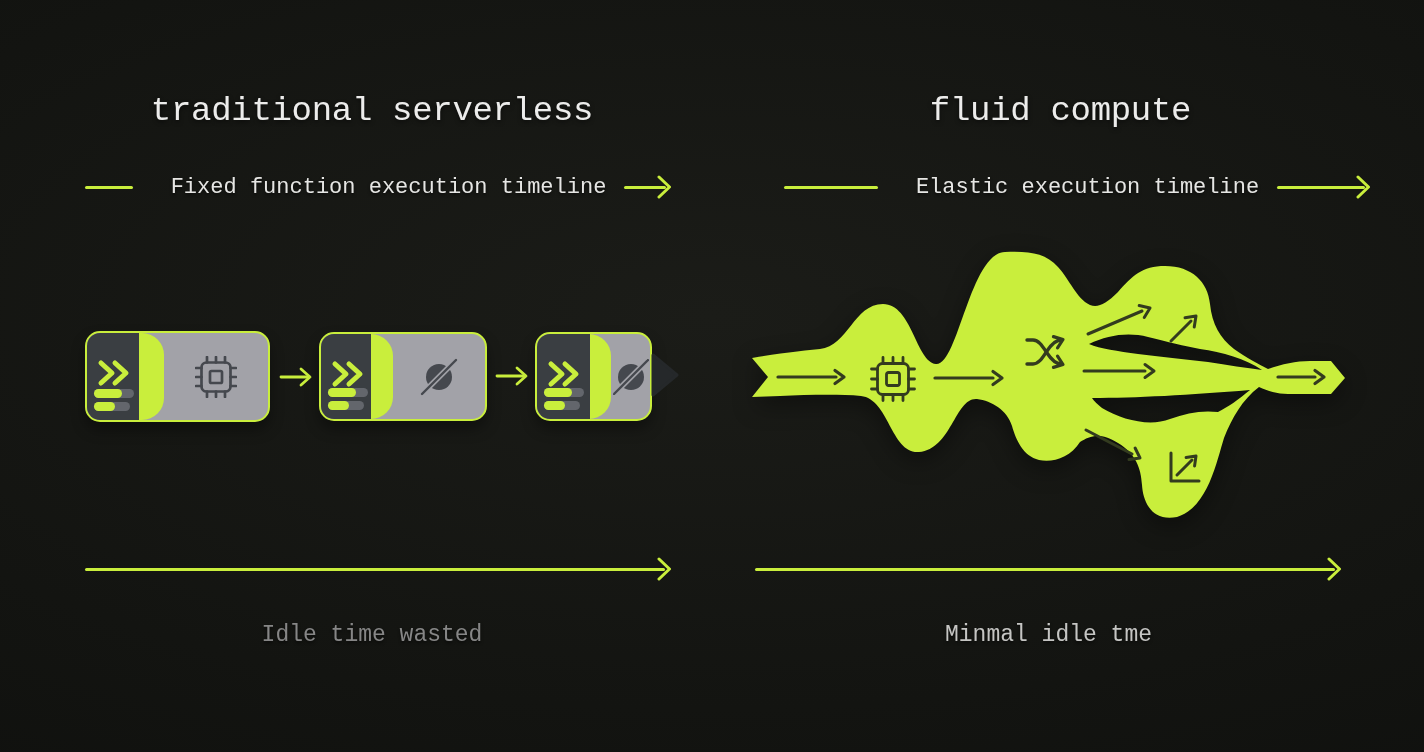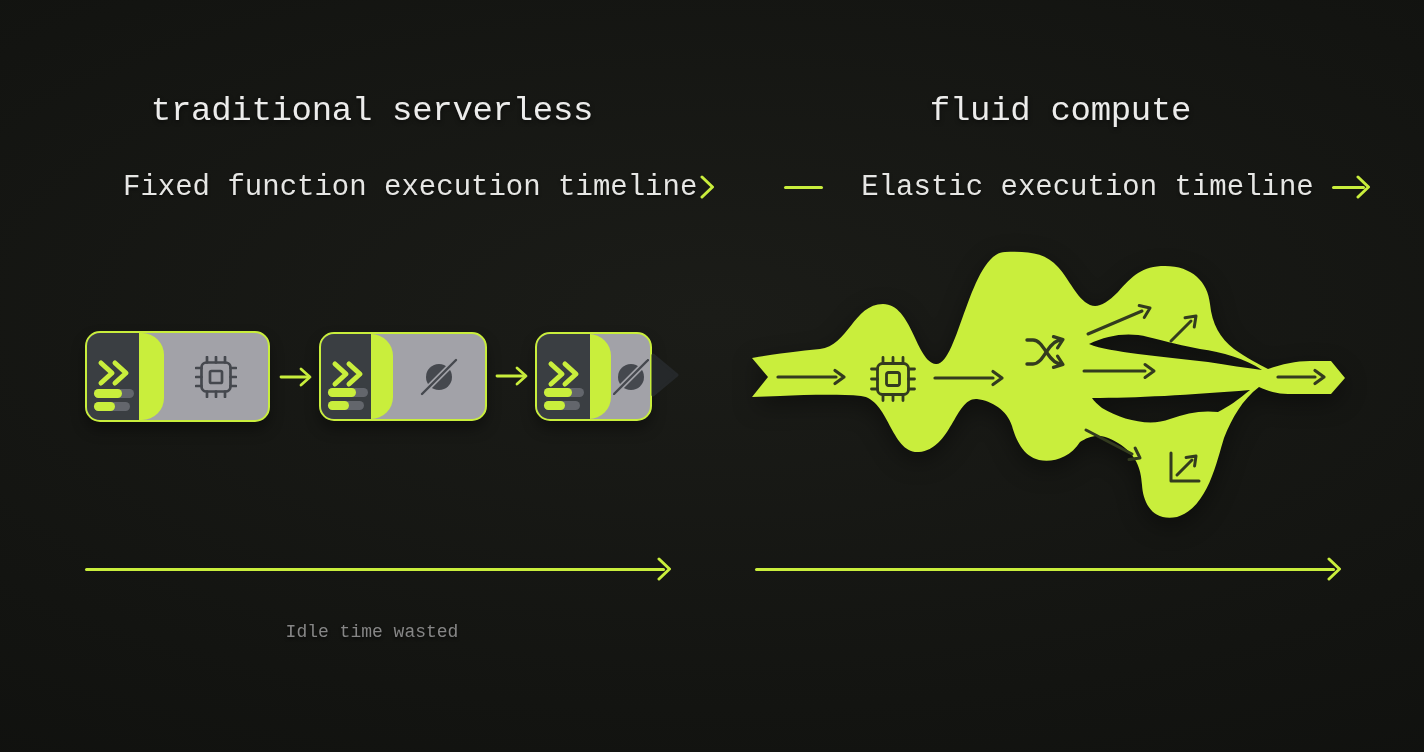--- a/index.html
+++ b/index.html
@@ -15,29 +15,29 @@
   }
   .panel-title{
     position:absolute;top:88px;height:46px;line-height:46px;text-align:center;
     font-size:34px;font-weight:500;letter-spacing:-.3px;color:var(--title-text);
     text-shadow:0 2px 4px rgba(0,0,0,.5);
   }
   .timeline-row{
     position:absolute;top:173px;height:28px;display:flex;align-items:center;gap:18px;
   }
   .t-line{flex:1;height:3px;background:var(--lime);border-radius:2px;}
-  .t-label{font-size:29px;color:var(--timeline-text);white-space:nowrap;text-shadow:0 2px 3px rgba(0,0,0,.5);margin-left:20px;}
+  .t-label{font-size:22px;color:var(--timeline-text);white-space:nowrap;text-shadow:0 2px 3px rgba(0,0,0,.5);margin-left:20px;}
   .t-arrow{flex:1;position:relative;height:26px;}
   .t-arrow .t-line{position:absolute;left:0;right:6px;top:11.5px;}
   .t-arrow svg{position:absolute;right:0;top:1px;}
   .long-arrow{position:absolute;top:556px;width:587px;height:26px;}
   .long-arrow .t-line{position:absolute;left:0;right:7px;top:11.5px;}
   .long-arrow svg{position:absolute;right:0;top:1px;}
   .caption{
-    position:absolute;top:622px;height:36px;text-align:center;font-size:18px;font-weight:400;
+    position:absolute;top:622px;height:36px;text-align:center;font-size:23px;font-weight:400;
     text-shadow:0 2px 3px rgba(0,0,0,.5);
   }
   .caption.left{color:var(--left-caption);}
   .caption.right{color:var(--right-caption);}
   
   .fn-box{
     position:absolute;display:flex;box-sizing:border-box;overflow:hidden;
     border:2.5px solid var(--lime);border-radius:15px;background:var(--box-gray);
     box-shadow:0 8px 14px rgba(0,0,0,.35);
   }
@@ -287,14 +287,15 @@
     </g>
   </svg>
 
   <div class="long-arrow" style="left:755px;">
     <i class="t-line"></i>
     <svg width="15" height="24" viewBox="0 0 15 24">
       <polyline points="2,2 12.5,12 2,22" fill="none" stroke="var(--lime)" stroke-width="3" stroke-linecap="round" stroke-linejoin="round"></polyline>
     </svg>
   </div>
 
+  <div class="caption right" style="left:755px;width:587px;">Minmal idle tme</div>
 
 </div>
 
 </body></html>

